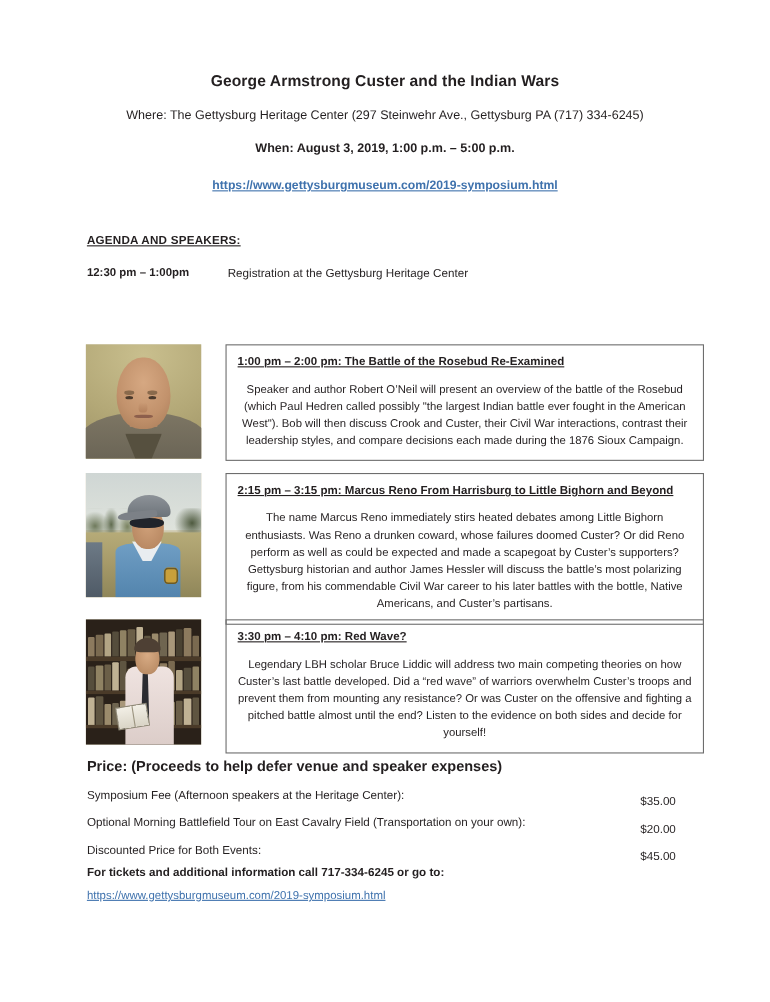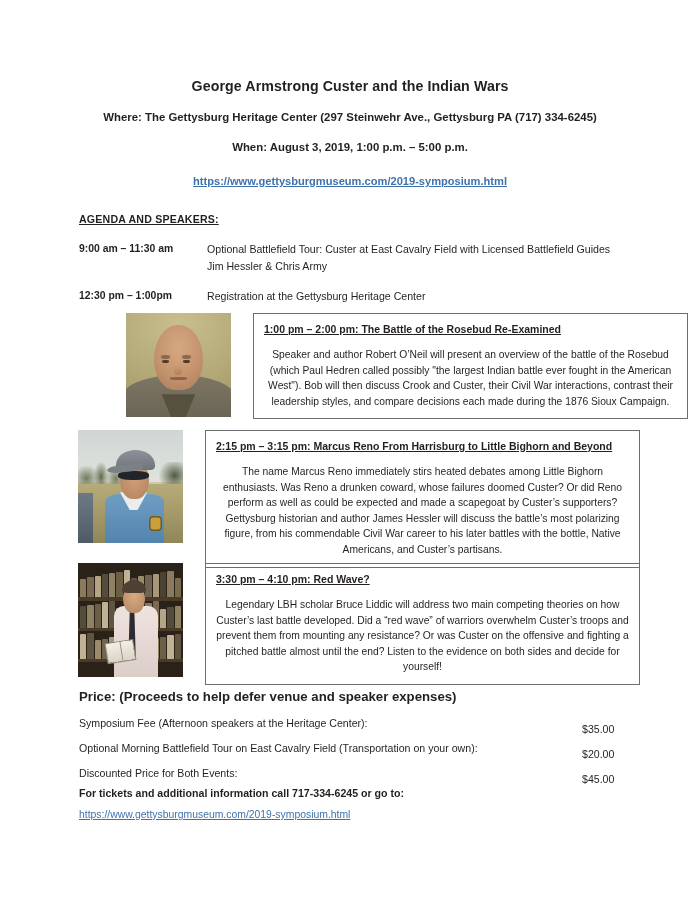--- a/index.html
+++ b/index.html
@@ -13,21 +13,21 @@
     height: 911px;
     font-family: "Liberation Sans", sans-serif;
     color: #231f20;
     -webkit-font-smoothing: antialiased;
   }
   .page {
     position: relative;
     width: 700px;
     height: 911px;
     box-sizing: border-box;
-    padding: 12px;
+    padding: 0;
     overflow: hidden;
     background: #ffffff;
   }
 
   
   .header {
     text-align: center;
     padding-top: 66px;
   }
   .title-1 {
@@ -36,21 +36,21 @@
     letter-spacing: 0.1px;
     margin: 0 0 17px 0;
   }
   .title-2 {
     font-size: 14.2px;
     font-weight: bold;
     margin: 0 0 20px 0;
   }
   .where-line {
     font-size: 11.4px;
-    font-weight: bold;
+    font-weight: normal;
     margin: 0 0 18px 0;
   }
   .when-line {
     font-size: 11.4px;
     font-weight: bold;
     margin: 0 0 18px 0;
   }
   .header-link {
     font-size: 11.1px;
     font-weight: bold;
@@ -125,21 +125,21 @@
     line-height: 14px;
   }
   .session-text {
     font-size: 10.3px;
     line-height: 15.6px;
     margin: 0;
     text-align: center;
   }
 
   
-  .session-1 { top: 313px; margin-left: 48px; }
+  .session-1 { top: 313px; }
   .session-2 { top: 430px; }
   .session-3 { top: 563px; }
 
   .session-1 .session-body { min-height: 92px; }
   .session-2 .session-body { min-height: 110px; }
   .session-3 .session-body { min-height: 96px; }
 
   .session-2 .session-photo { height: 113px; }
   .session-3 .session-photo { height: 114px; }
 
@@ -350,24 +350,20 @@
   <div class="header">
     <div class="title-1">George Armstrong Custer and the Indian Wars</div>
     <div class="where-line">Where: The Gettysburg Heritage Center (297 Steinwehr Ave., Gettysburg PA (717) 334-6245)</div>
     <div class="when-line">When: August 3, 2019, 1:00 p.m. – 5:00 p.m.</div>
     <a class="header-link" href="#">https://www.gettysburgmuseum.com/2019-symposium.html</a>
   </div>
 
   <div class="agenda-heading">AGENDA AND SPEAKERS:</div>
 
   <div class="agenda-rows">
-    <div class="agenda-row">
-      <div class="agenda-time">9:00 am – 11:30 am</div>
-      <div class="agenda-desc">Optional Battlefield Tour: Custer at East Cavalry Field with Licensed Battlefield Guides Jim Hessler &amp; Chris Army</div>
-    </div>
     <div class="agenda-row">
       <div class="agenda-time">12:30 pm – 1:00pm</div>
       <div class="agenda-desc">Registration at the Gettysburg Heritage Center</div>
     </div>
   </div>
 
   <div class="session session-1">
     <div class="session-photo">
       <div class="photo-canvas">
         <div class="p1-bg"></div>

